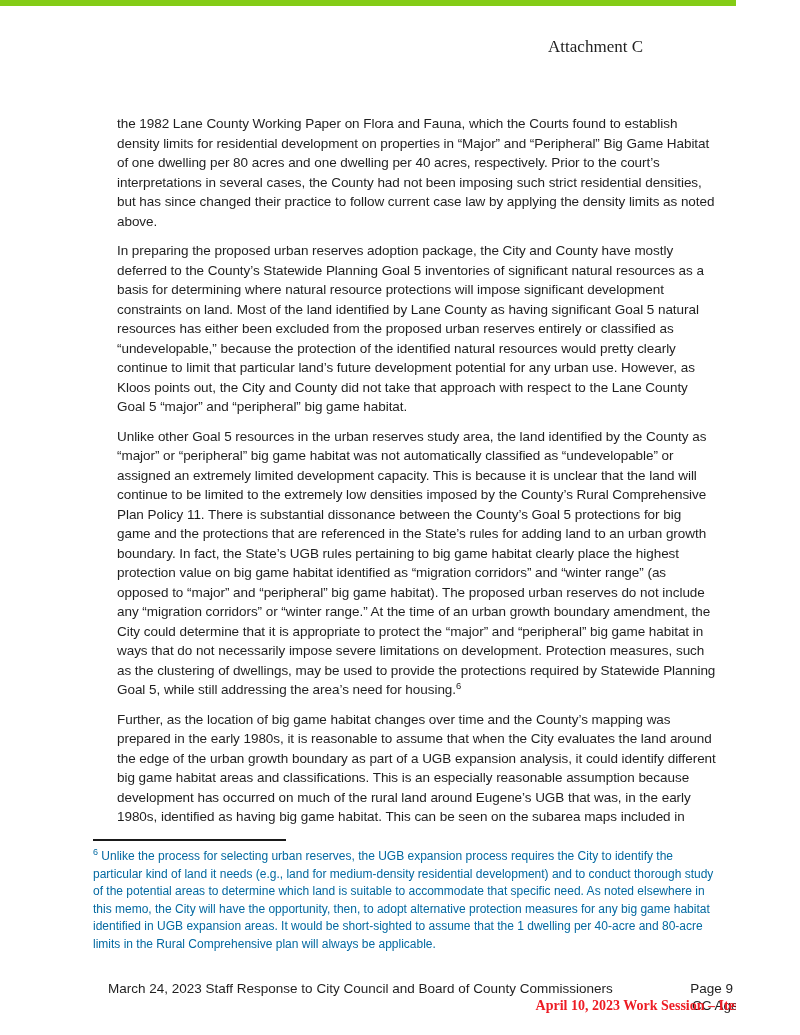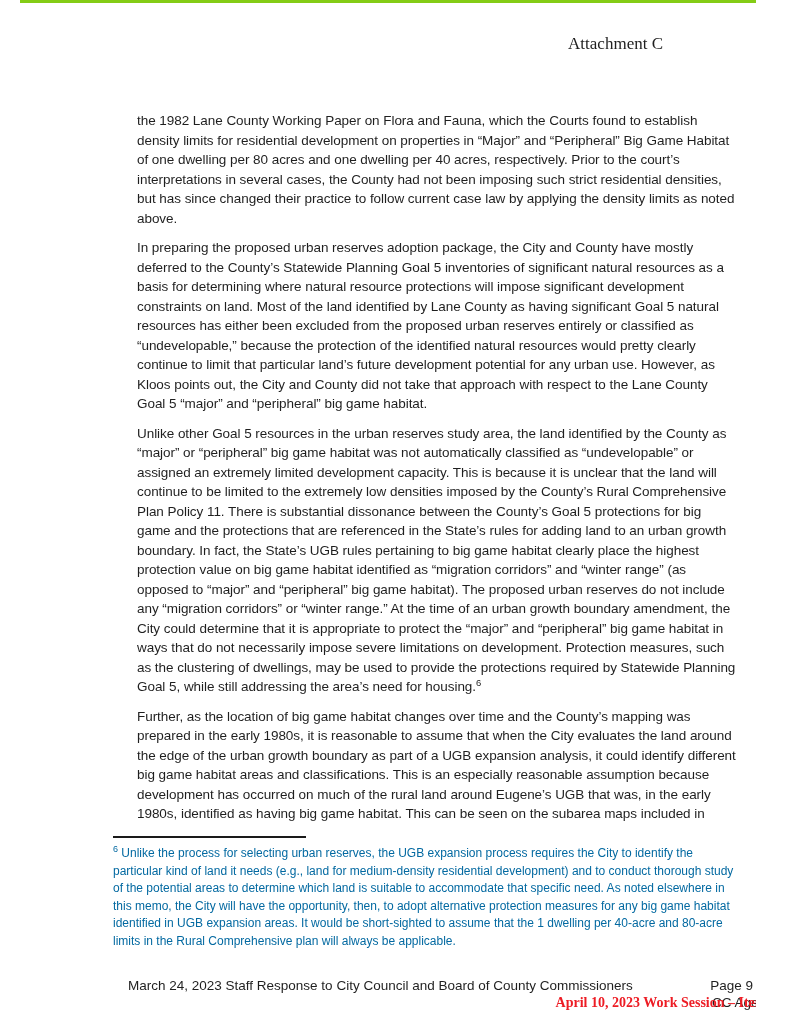--- a/index.html
+++ b/index.html
@@ -4,23 +4,22 @@
 <style>
   html, body { margin: 0; padding: 0; background: #ffffff; }
   .page {
     position: relative;
     width: 736px;
     height: 1035px;
     background: #ffffff;
     font-family: "Liberation Sans", sans-serif;
     color: #1f1f1f;
     overflow: hidden;
-    border-top: 3px solid #84cc16;
+    border-top: 6px solid #84cc16;
     box-sizing: border-box;
-    margin-left: 20px;
   }
   .attachment-label {
     position: absolute;
     top: 31px;
     right: 93px;
     font-family: "Liberation Serif", serif;
     font-size: 17px;
     color: #1f1f1f;
   }
   .content {

